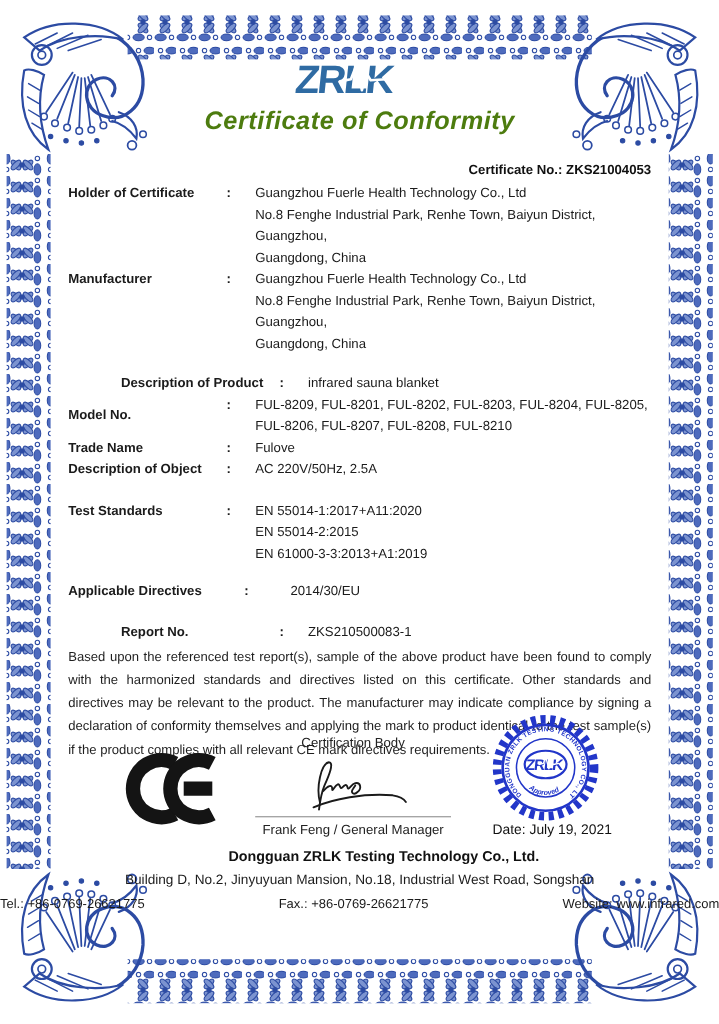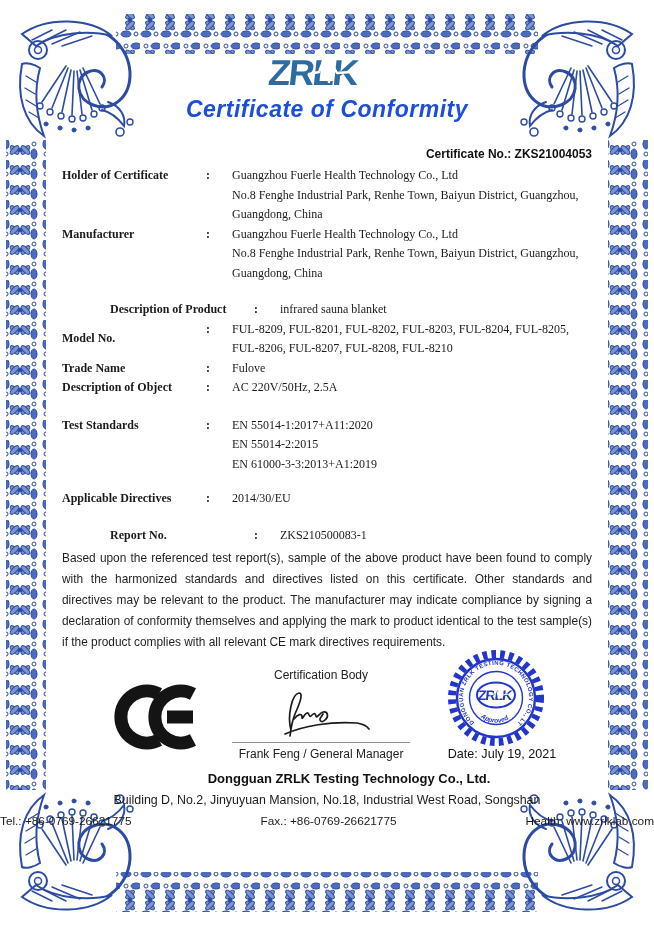--- a/index.html
+++ b/index.html
@@ -4,33 +4,33 @@
 <style>
   html,body{margin:0;padding:0;background:#ffffff;}
   .page{
     position:relative;width:654px;height:931px;background:#ffffff;
     font-family:"Liberation Sans", sans-serif;color:#1b1b1b;overflow:hidden;
   }
   .border-svg{position:absolute;left:0;top:0;width:654px;height:931px;pointer-events:none;}
   .logo{position:absolute;left:0;right:0;top:52px;text-align:center;}
   .title{
     position:absolute;left:0;right:0;top:96px;text-align:center;
-    font-size:23px;font-weight:bold;font-style:italic;letter-spacing:.5px;color:#1d4ed8;
+    font-size:23px;font-weight:bold;font-style:italic;letter-spacing:.5px;color:#4d7c0f;
   }
   .certno{
     position:absolute;right:62px;top:147px;font-size:12px;font-weight:bold;color:#111;
   }
   .content{position:absolute;left:62px;right:62px;top:166px;}
-  .row{display:grid;grid-template-columns:144px 26px 1fr;font-size:12px;line-height:19.5px;font-family:Liberation Serif, serif;}
+  .row{display:grid;grid-template-columns:144px 26px 1fr;font-size:12px;line-height:19.5px;}
   .row .label{font-weight:bold;}
   .row .colon{font-weight:bold;text-align:left;}
   .row.center-label .label{align-self:center;}
   .mt17{margin-top:17px;padding-left:48px;}
   .mt18{margin-top:18px;}
-  .mt15{margin-top:15px;}
+  .mt15{margin-top:15px;gap:16px;}
   .legal{
     margin-top:3px;font-size:11.9px;line-height:21px;text-align:justify;color:#1f1f1f;
   }
   .ce-mark{position:absolute;left:103px;top:681px;}
   .sig-block{position:absolute;left:232px;top:668px;width:178px;text-align:center;}
   .sig-label{font-size:12px;color:#222;}
   .sig-svg{display:block;margin:2px auto 0;}
   .sig-rule{border:none;border-top:1px solid #8f8f8f;margin:0 0 4px 0;}
   .sig-name{font-size:12px;color:#222;}
   .seal{position:absolute;left:446px;top:648px;}
@@ -237,17 +237,17 @@
     </svg>
   </div>
   <div class="seal-date">Date: July 19, 2021</div>
 
   <div class="footer">
     <div class="company">Dongguan ZRLK Testing Technology Co., Ltd.</div>
     <div class="addr">Building D, No.2, Jinyuyuan Mansion, No.18, Industrial West Road, Songshan</div>
     <div class="contacts">
       <span>Tel.: +86-0769-26621775</span>
       <span>Fax.: +86-0769-26621775</span>
-      <span>Health: www.zrlklab.com</span>
+      <span>Website: www.infrared.com</span>
     </div>
   </div>
 
 </div>
 
 </body></html>

